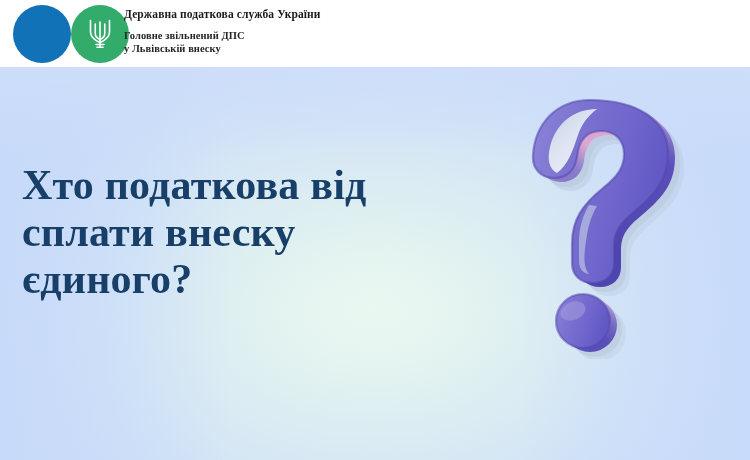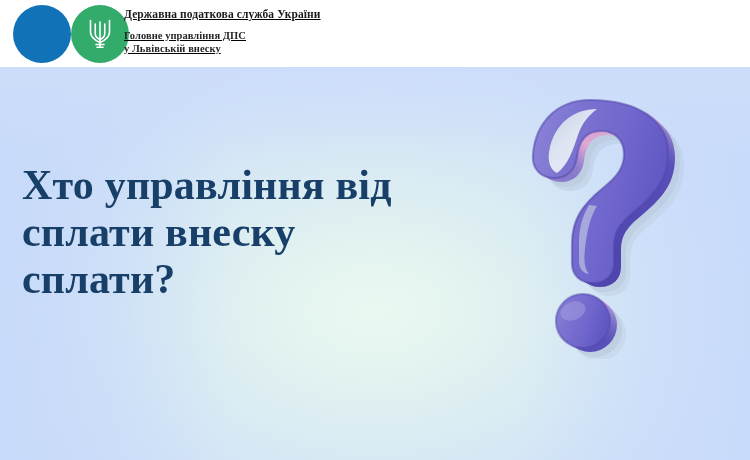--- a/index.html
+++ b/index.html
@@ -64,21 +64,20 @@
   }
   .trident-wrap svg {
     display: block;
   }
 
   .header-text {
     position: absolute;
     left: 124px;
     top: 8px;
     width: 330px;
-    text-decoration: underline;
   }
   .org-title {
     font-family: "Liberation Serif", serif;
     font-weight: bold;
     font-size: 11.5px;
     line-height: 13px;
     color: #1a1a1a;
     letter-spacing: 0.1px;
     white-space: nowrap;
   }
@@ -178,36 +177,36 @@
           <path d="M35.5 12 L35.5 31 Q35.5 39 26 43"></path>
           <path d="M18 53 L34 53"></path>
           <path d="M20 58.5 L32 58.5"></path>
         </svg>
       </div>
     </div>
 
     <div class="header-text">
       <div class="org-title">Державна податкова служба України</div>
       <div class="org-sub">
-        <div>Головне управління ДПС</div>
+        <div>Головне звільнений ДПС</div>
         <div>у Львівській внеску</div>
       </div>
     </div>
 
   </div>
 
   <div class="poster">
     <div class="tint-left"></div>
     <div class="tint-right"></div>
     <div class="tint-top"></div>
 
     <div class="headline">
-      <span class="ln">Хто управління від</span>
+      <span class="ln">Хто податкова від</span>
       <span class="ln">сплати внеску</span>
-      <span class="ln">сплати?</span>
+      <span class="ln">єдиного?</span>
     </div>
 
     <div class="qmark">
       <svg width="200" height="270" viewBox="0 0 200 270">
         <defs>
           <linearGradient id="bodyGrad" x1="0" y1="0" x2="1" y2="0.35">
             <stop offset="0%" stop-color="#8d85d8"></stop>
             <stop offset="35%" stop-color="#7b72d0"></stop>
             <stop offset="70%" stop-color="#6f65cc"></stop>
             <stop offset="100%" stop-color="#6158c4"></stop>

